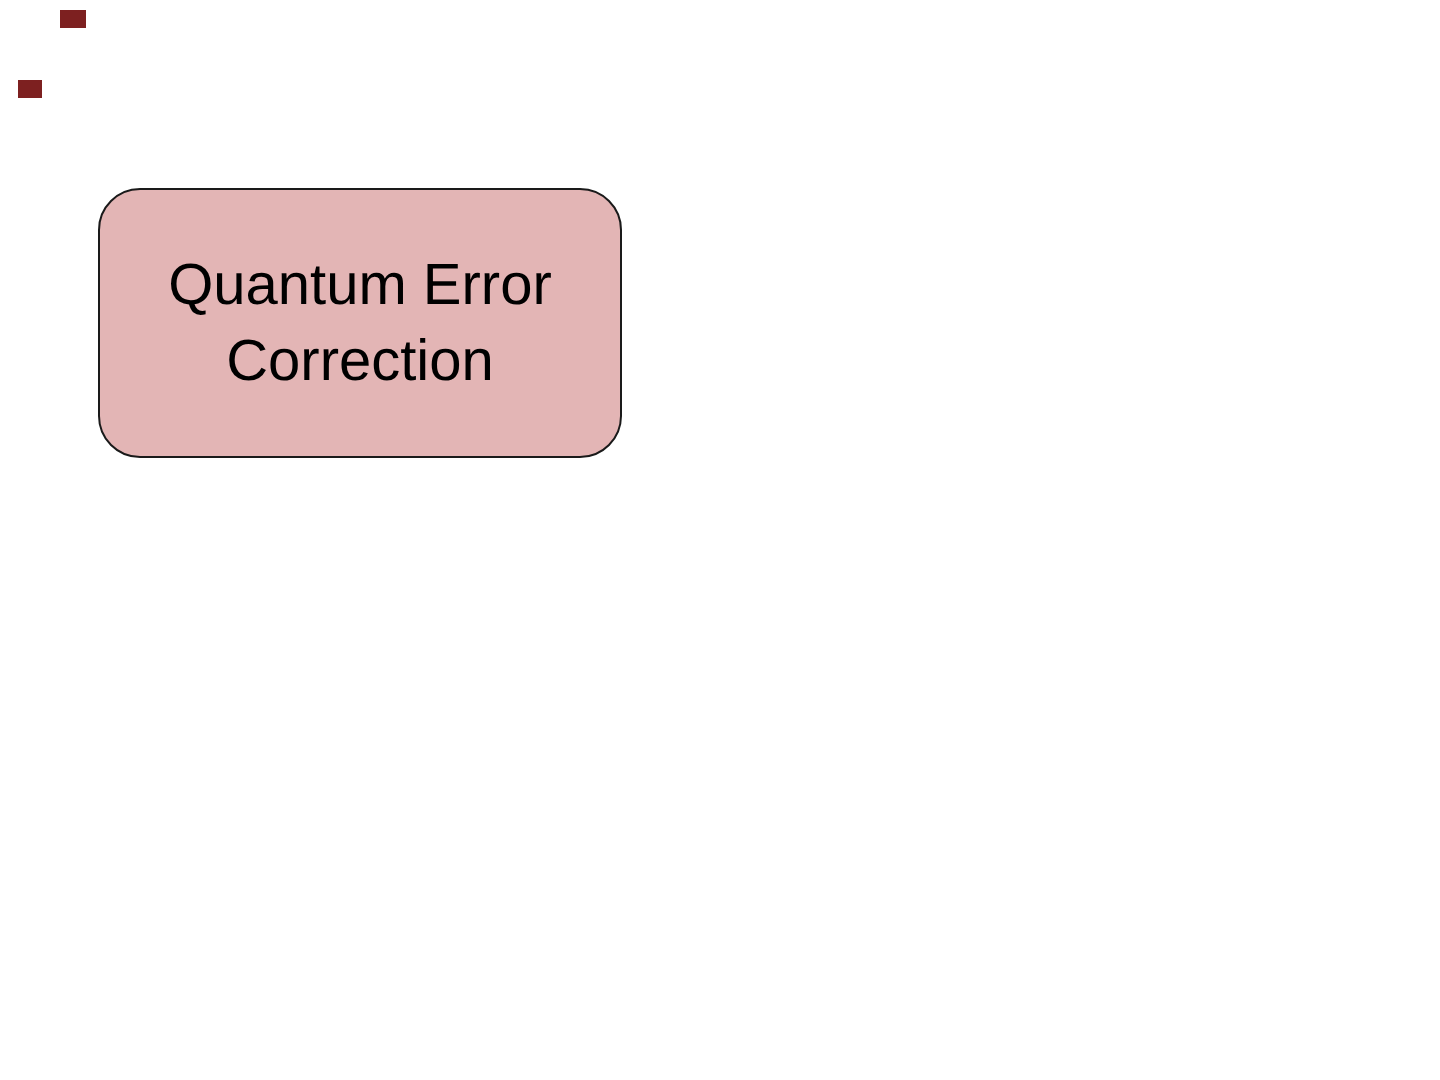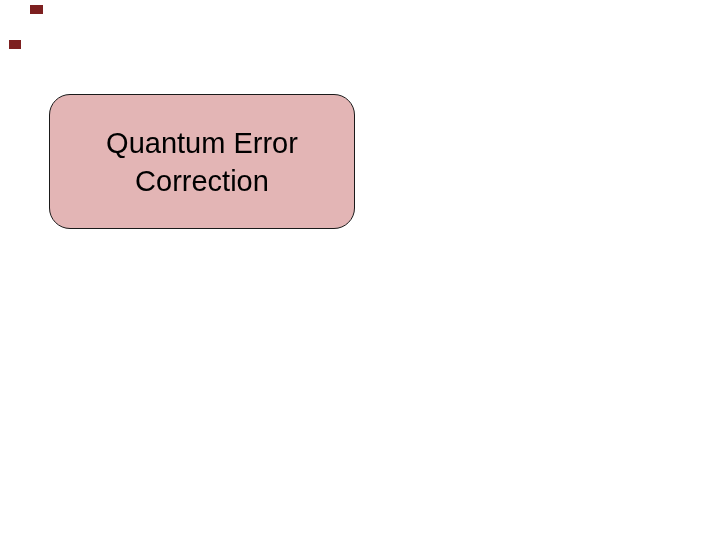--- a/index.html
+++ b/index.html
@@ -26,21 +26,21 @@
     align-items: center;
     justify-content: center;
     text-align: center;
     font-size: 29px;
     line-height: 38px;
     color: #000000;
     padding: 0 12px;
   }
   .shape--qec {
     left: 49px;
-    width: 306px;
+    width: 262px;
   }
   .shape--sym {
     left: 418px;
     width: 263px;
   }
   .shape-label {
     display: block;
   }
   .fragment {
     position: absolute;

